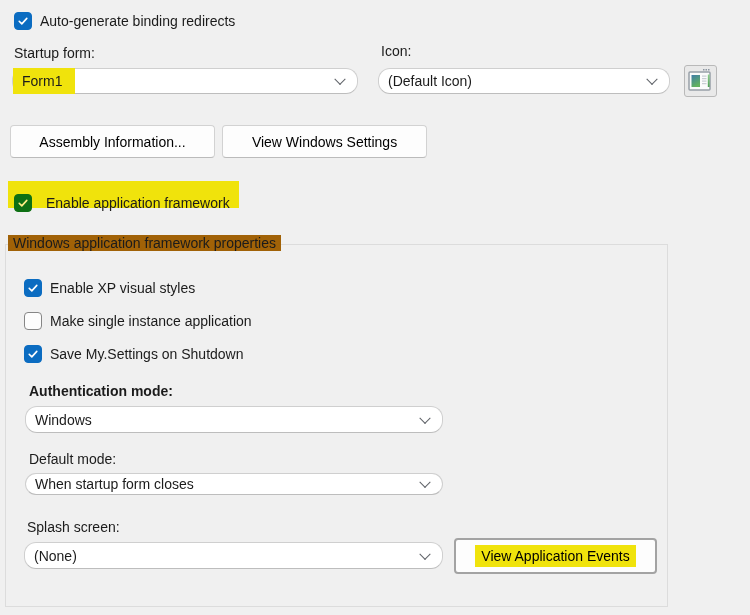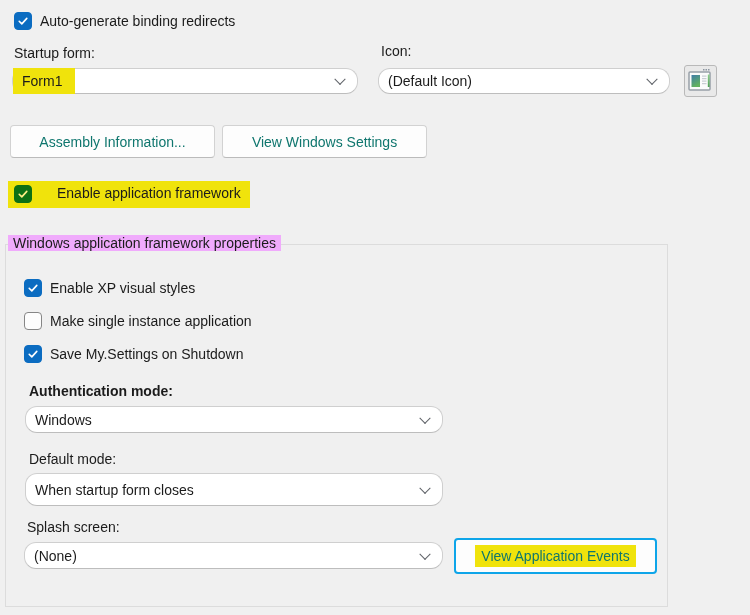--- a/index.html
+++ b/index.html
@@ -49,47 +49,47 @@
   .dd .hl-val { margin-left:-9px; padding:5px 13px 5px 9px; }
 
   
   .btn {
     position:absolute;
     background:#fdfdfd;
     border:1px solid #d2d2d2;
     border-bottom-color:#bbbbbb;
     border-radius:4px;
     display:flex; align-items:center; justify-content:center;
-    font-size:14px; color:#0f766e;
+    font-size:14px; color:#000000;
     cursor:default;
   }
-  .btn-focus { border:2px solid #0ea5e9; }
+  .btn-focus { border:2px solid #a3a3a3; }
   .btn-focus .hl-yellow { padding:3px 6px; }
 
   
   .groupbox {
     position:absolute;
     border:1px solid #dcdcdc;
     background:transparent;
   }
   .groupbox .legend {
     position:absolute;
     top:-10px; left:2px;
-    background:#f0abfc;
+    background:#a16207;
     padding:0 5px;
     color:#1b1b1b;
     white-space:nowrap;
   }
 
   
   .fw-row {
     position:absolute;
-    display:flex; gap:25px;
+    display:flex; align-items:center; gap:14px;
     background:#f0e30c;
-    padding:4px 9px 0 6px;
+    padding:16px 9px 0 6px;
     height:27px;
   }
 
   
   .icon-btn {
     position:absolute;
     background:#e9e9e9;
     border:1px solid #b9b9b9;
     border-radius:3px;
     display:flex; align-items:center; justify-content:center;
@@ -188,21 +188,21 @@
     <span class="cb unchecked"></span>
     <span class="lbl">Make single instance application</span>
   </div>
 
   <div class="abs lbl" style="left:23px; top:138px;font-weight:bold;">Authentication mode:</div>
   <div class="dd" style="left:19px; top:161px; width:418px; height:27px;">
     <span class="val">Windows</span>
   </div>
 
   <div class="abs lbl" style="left:23px; top:206px;">Default mode:</div>
-  <div class="dd" style="left:19px; top:228px; width:418px; height:33px;">
+  <div class="dd" style="left:19px; top:228px; width:418px; height:22px;">
     <span class="val">When startup form closes</span>
   </div>
 
   <div class="abs lbl" style="left:21px; top:274px;">Splash screen:</div>
   <div class="dd" style="left:18px; top:297px; width:419px; height:27px;">
     <span class="val">(None)</span>
   </div>
 
   <button class="btn btn-focus" style="left:448px; top:293px; width:203px; height:36px;">
     <span class="hl-yellow">View Application Events</span>

